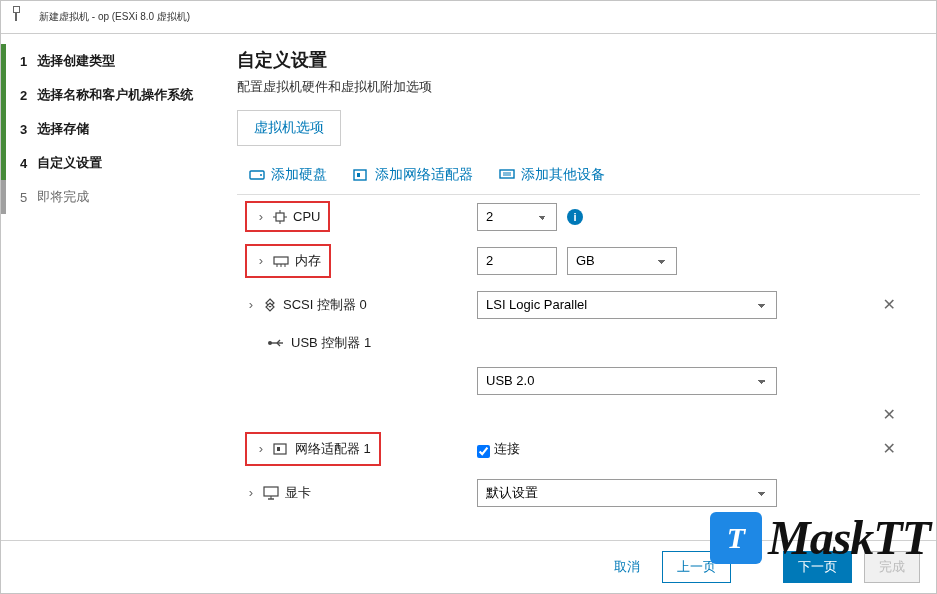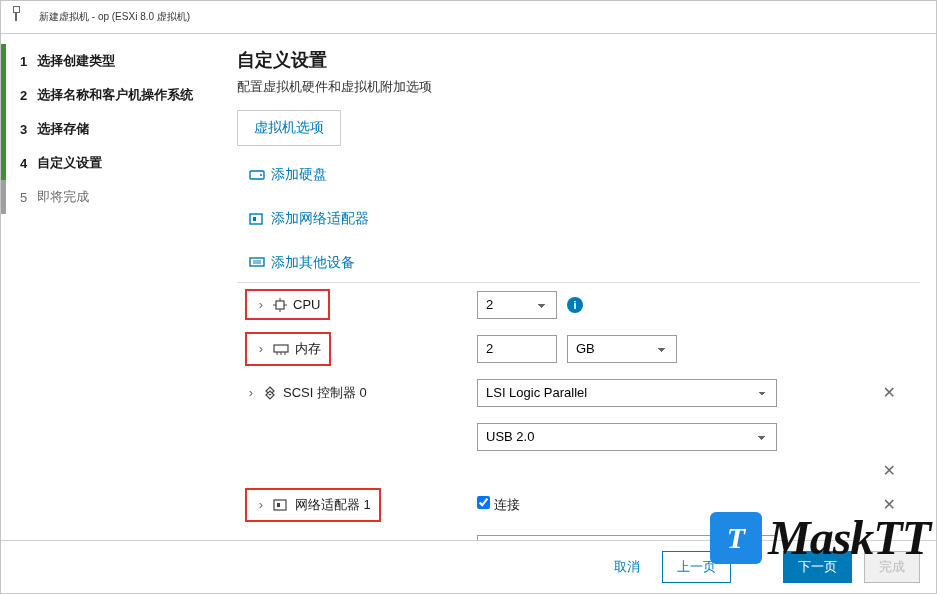--- a/index.html
+++ b/index.html
@@ -15,37 +15,37 @@
   .step.active { font-weight: 700; }
   .step.done { border-left: 5px solid #478b3a; font-weight: 700; }
   .step.inactive { color: #6a6a6a; border-left: 5px solid #a0a0a0; }
   .main { flex: 1; padding: 14px 16px 14px 14px; display: flex; flex-direction: column; overflow: auto; }
   .main h2 { font-size: 18px; font-weight: 700; margin-bottom: 6px; }
   .main .desc { font-size: 13px; color: #333; margin-bottom: 14px; }
   .tabs { border: 1px solid #ccc; display: flex; width: fit-content; }
   .tab { padding: 8px 16px; font-size: 14px; cursor: pointer; }
   .tab.active { background: #0079b8; color: #fff; }
   .tab:not(.active) { color: #0079b8; }
-  .toolbar { display: flex; gap: 26px; padding: 10px 4px 10px 12px; margin-top: 10px; flex-direction: column; }
+  .toolbar { display: flex; gap: 26px; padding: 10px 4px 10px 12px; margin-top: 10px; }
   .tool-link { color: #0079b8; display: flex; align-items: center; gap: 6px; cursor: pointer; font-size: 14px; }
   .hw-list { border-top: 1px solid #ddd; }
   .hw-row { display: flex; align-items: center; min-height: 44px; border-bottom: 1px solid transparent; }
   .hw-left { width: 240px; display: flex; align-items: center; padding-left: 8px; gap: 6px; }
   .hw-left.indent { padding-left: 30px; }
   .hw-right { flex: 1; display: flex; align-items: center; gap: 10px; padding-right: 20px; }
   .chev { width: 12px; text-align: center; color: #666; cursor: pointer; }
   .sel { border: 1px solid #9a9a9a; background: #fff; height: 28px; padding: 0 24px 0 8px; font-size: 13px; appearance: none; background-image: linear-gradient(45deg, transparent 50%, #666 50%), linear-gradient(135deg, #666 50%, transparent 50%); background-position: calc(100% - 14px) 12px, calc(100% - 10px) 12px; background-size: 4px 4px, 4px 4px; background-repeat: no-repeat; }
   .sel.sm { width: 80px; }
   .sel.md { width: 110px; }
   .sel.wide { width: 300px; }
   .sel.xwide { width: 350px; }
   .row-close { margin-left: auto; color: #6a6a6a; font-size: 16px; cursor: pointer; padding: 0 4px; }
   .info-dot { width: 16px; height: 16px; border-radius: 50%; background: #0079b8; color: #fff; font-size: 11px; font-weight: 700; display: inline-flex; align-items: center; justify-content: center; }
   .highlight-box { border: 2px solid #e03131; padding: 6px 8px; display: inline-flex; align-items: center; gap: 6px; }
-  .chk { display: flex; align-items: flex-start; gap: 4px; }
+  .chk { display: flex; align-items: flex-end; gap: 4px; }
   .footer { display: flex; justify-content: flex-end; align-items: center; gap: 12px; padding: 10px 16px; border-top: 1px solid #d0d0d0; }
   .btn { padding: 6px 14px; font-size: 13px; border: 1px solid #0079b8; background: #fff; color: #0079b8; cursor: pointer; }
   .btn.primary { background: #0079b8; color: #fff; margin-left: 40px; }
   .btn.muted { border-color: #bbb; color: #bbb; background: #f0f0f0; }
   .cancel-link { color: #0079b8; cursor: pointer; margin-right: 10px; }
   .watermark { position: absolute; right: 6px; bottom: 28px; display: flex; align-items: center; gap: 6px; pointer-events: none; }
   .wm-badge { width: 52px; height: 52px; background: #1e88e5; border-radius: 6px; color: #fff; display: flex; align-items: center; justify-content: center; font-size: 30px; font-weight: 700; font-style: italic; font-family: Georgia, serif; }
   .wm-text { font-family: Georgia, serif; font-style: italic; font-weight: 700; font-size: 48px; color: #111; letter-spacing: -1px; }
   .ic { display: inline-block; }
   .vm-icon-sm { width:14px; height:12px; border:1px solid #666; position:relative; }
@@ -166,20 +166,32 @@
                 <path d="M7 1 L11 5 L7 9 L3 5 Z M7 5 L11 9 L7 13 L3 9 Z" fill="none" stroke="#444" stroke-width="1.2"></path>
               </svg>
             <span>SCSI 控制器 0</span>
           </div>
           <div class="hw-right">
             <select class="sel wide"><option>LSI Logic Parallel</option></select>
             <span class="row-close">✕</span>
           </div>
         </div>
 
+        <div class="hw-row" style="min-height:32px">
+          <div class="hw-left indent">
+            <svg class="ic" width="18" height="10" viewBox="0 0 18 10">
+                <circle cx="3" cy="5" r="2" fill="#444"></circle>
+                <line x1="3" y1="5" x2="16" y2="5" stroke="#444" stroke-width="1.4"></line>
+                <line x1="10" y1="5" x2="13" y2="2" stroke="#444" stroke-width="1.2"></line>
+                <line x1="10" y1="5" x2="13" y2="8" stroke="#444" stroke-width="1.2"></line>
+              </svg>
+            <span>USB 控制器 1</span>
+          </div>
+          <div class="hw-right"></div>
+        </div>
 
         <div class="hw-row">
           <div class="hw-left"></div>
           <div class="hw-right">
             <select class="sel wide"><option>USB 2.0</option></select>
           </div>
         </div>
         <div class="hw-row" style="min-height:24px">
           <div class="hw-left"></div>
           <div class="hw-right">

